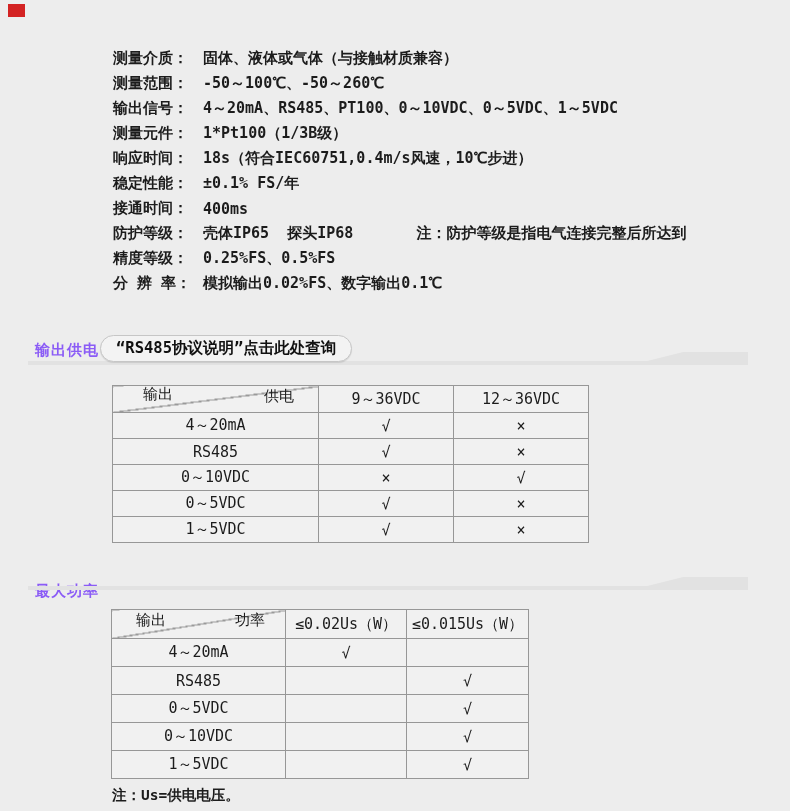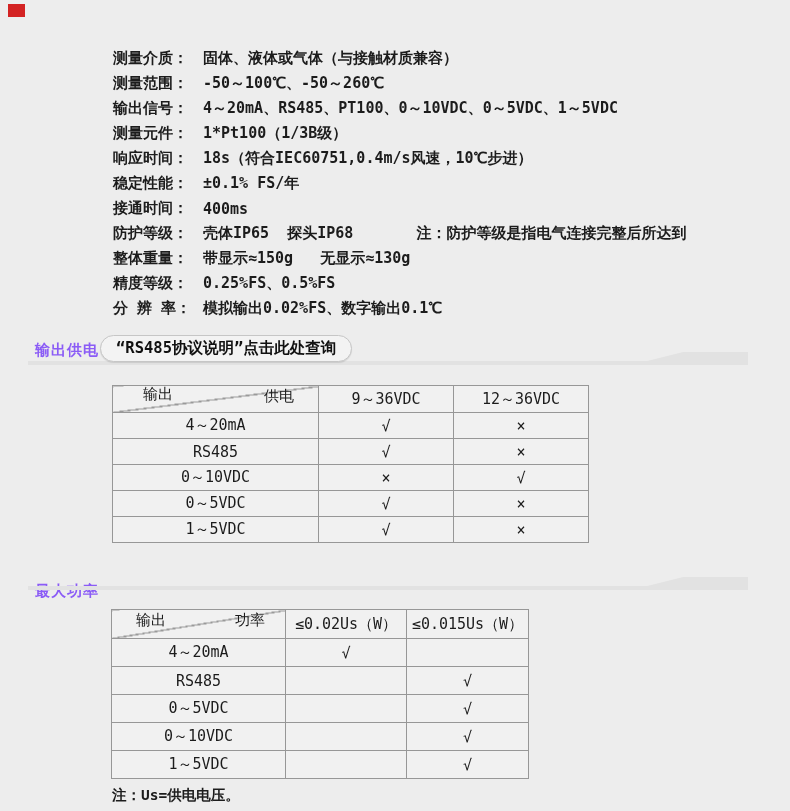--- a/index.html
+++ b/index.html
@@ -70,21 +70,20 @@
 
 <div class="spec-list">
   <div class="spec-row"><span class="spec-label">测量介质：</span><span class="spec-value">固体、液体或气体（与接触材质兼容）</span></div>
   <div class="spec-row"><span class="spec-label">测量范围：</span><span class="spec-value">-50～100℃、-50～260℃</span></div>
   <div class="spec-row"><span class="spec-label">输出信号：</span><span class="spec-value">4～20mA、RS485、PT100、0～10VDC、0～5VDC、1～5VDC</span></div>
   <div class="spec-row"><span class="spec-label">测量元件：</span><span class="spec-value">1*Pt100（1/3B级）</span></div>
   <div class="spec-row"><span class="spec-label">响应时间：</span><span class="spec-value">18s（符合IEC60751,0.4m/s风速，10℃步进）</span></div>
   <div class="spec-row"><span class="spec-label">稳定性能：</span><span class="spec-value">±0.1% FS/年</span></div>
   <div class="spec-row"><span class="spec-label">接通时间：</span><span class="spec-value">400ms</span></div>
   <div class="spec-row"><span class="spec-label">防护等级：</span><span class="spec-value">壳体IP65  探头IP68       注：防护等级是指电气连接完整后所达到</span></div>
-  <div class="spec-row"><span class="spec-label">整体重量：</span><span class="spec-value">带显示≈150g   无显示≈130g</span></div>
   <div class="spec-row"><span class="spec-label">精度等级：</span><span class="spec-value">0.25%FS、0.5%FS</span></div>
   <div class="spec-row"><span class="spec-label">分 辨 率：</span><span class="spec-value">模拟输出0.02%FS、数字输出0.1℃</span></div>
 </div>
 
 <div class="section-title" id="sec1-title">输出供电</div>
 <div class="swoosh" id="band1"></div>
 <div class="pill">“RS485协议说明”点击此处查询</div>
 
 <table id="table1">
   <colgroup>

